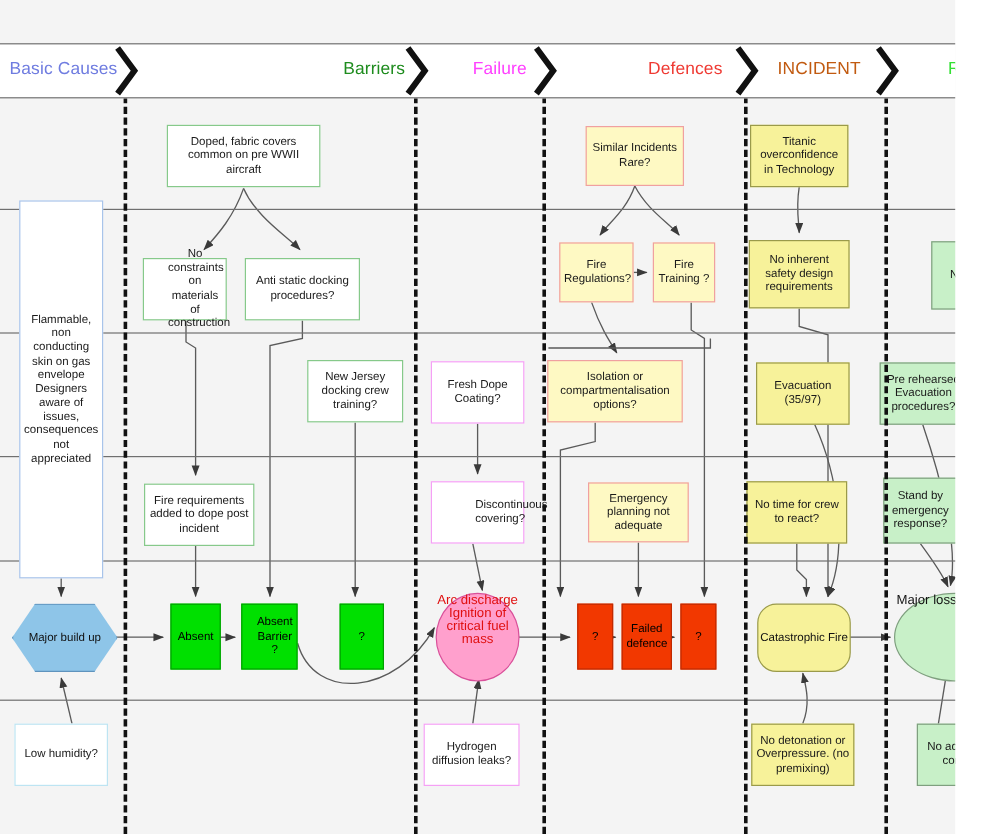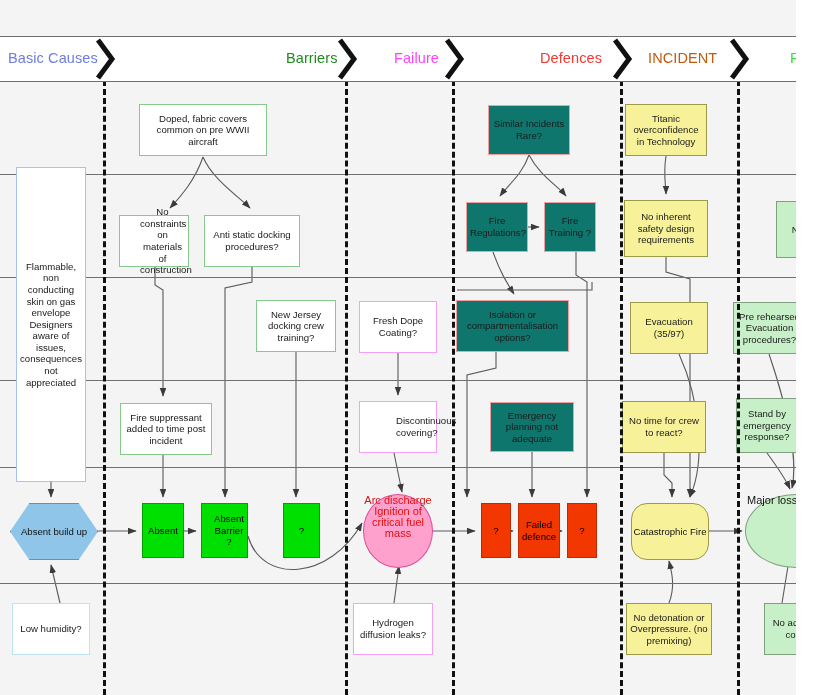--- a/index.html
+++ b/index.html
@@ -23,21 +23,21 @@
   
   .node{
     position:absolute;z-index:4;box-sizing:border-box;
     display:flex;align-items:center;justify-content:center;text-align:center;
     font-size:9.6px;line-height:11.6px;color:#1a1a1a;
     padding:2px 3px;
   }
   .node span{display:block;width:100%;}
   .b-green   {background:#ffffff;border:1px solid #86c98a;}
   .b-greenfill{background:#c8f0c8;border:1px solid #7f9f7f;}
-  .b-red     {background:#0f766e;border:1px solid #f0a0a0;}
+  .b-red     {background:#fef9c3;border:1px solid #f0a0a0;}
   .b-pink    {background:#ffffff;border:1px solid #f5a0f5;}
   .b-blue    {background:#ffffff;border:1px solid #a8c4ea;}
   .b-cyan    {background:#ffffff;border:1px solid #bde4f2;}
   .b-yellow  {background:#f7f29a;border:1px solid #9a9a4a;}
   .rail{position:absolute;top:0;bottom:0;width:1px;}
   
   .sh-greenfill{background:#00e000;border:1px solid #00a000;color:#000;}
   .sh-redfill{background:#f23800;border:1px solid #c02a00;color:#000;}
   .hexagon{
     position:absolute;z-index:4;background:#8ec5e8;border:1px solid #5f93bd;
@@ -209,21 +209,21 @@
         <div class="rail" style="left: 7px;"></div>
         <div class="rail" style="right: 4px;"></div>
         <div class="rail" style="right: 7px;"></div>
         <span>New Jersey docking crew training?</span>
       </div>
       <div class="node b-green" style="left: 120px; top: 403px; width: 92px; height: 52px;">
         <div class="rail" style="left: 4px;"></div>
         <div class="rail" style="left: 7px;"></div>
         <div class="rail" style="right: 4px;"></div>
         <div class="rail" style="right: 7px;"></div>
-        <span>Fire suppressant added to time post incident</span>
+        <span>Fire requirements added to dope post incident</span>
       </div>
       <div class="node b-cyan" style="left: 12px; top: 603px; width: 78px; height: 52px;">
         <span>Low humidity?</span>
       </div>
       <div class="node b-pink" style="left: 359px; top: 301px; width: 78px; height: 52px;">
         <span>Fresh Dope Coating?</span>
       </div>
       <div class="node b-pink" style="left: 359px; top: 401px; width: 78px; height: 52px; padding-left: 36px;">
         <span>Discontinuous covering?</span>
       </div>
@@ -276,21 +276,21 @@
       </div>
       <div class="node b-greenfill" style="left: 736px; top: 398px; width: 62px; height: 55px;">
         <span>Stand by emergency response?</span>
       </div>
       <div class="node b-greenfill" style="left: 744px; top: 603px; width: 76px; height: 52px; margin-left: 20px;">
         <span>No adverse w conditio</span>
       </div>
     </div>
   <div id="terminals">
       <div class="hexagon" style="left: 10px; top: 503px; width: 86px; height: 55px;">
-        <span>Absent build up</span>
+        <span>Major build up</span>
       </div>
       <div class="node sh-greenfill" style="left: 142px; top: 503px; width: 42px; height: 55px;">
         <span>Absent</span>
       </div>
       <div class="node sh-greenfill" style="left: 201px; top: 503px; width: 47px; height: 55px; padding-left: 12px;">
         <span>Absent Barrier ?</span>
       </div>
       <div class="node sh-greenfill" style="left: 283px; top: 503px; width: 37px; height: 55px;">
         <span>?</span>
       </div>

